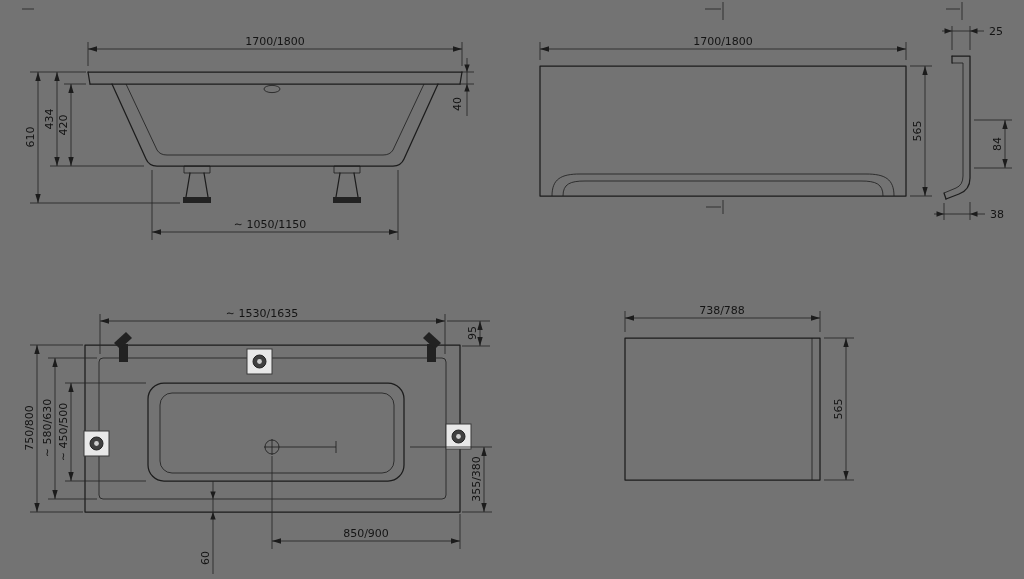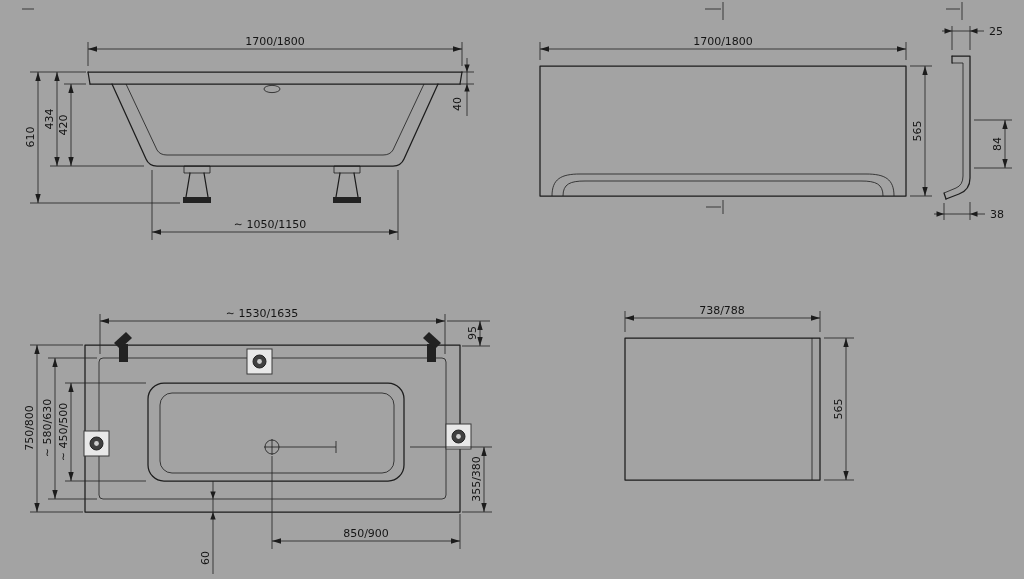--- a/index.html
+++ b/index.html
@@ -1,16 +1,16 @@
 <!DOCTYPE html>
 <html><head>
 <meta charset="utf-8">
 <style>
   html,body{margin:0;padding:0;background:#fff}
-  .canvas{width:1024px;height:579px;background:#a3a3a3;overflow:hidden;position:relative}
+  .canvas{width:1024px;height:579px;background:#737373;overflow:hidden;position:relative}
   .obj{fill:none;stroke:#1c1c1c;stroke-width:1.25;stroke-linejoin:round;stroke-linecap:round}
   .thin{fill:none;stroke:#1c1c1c;stroke-width:0.8;stroke-linejoin:round}
   .dim{fill:none;stroke:#262626;stroke-width:0.85}
   .dark{fill:#222;stroke:none}
   .arrowfill{fill:#1c1c1c;stroke:none}
   .plate{fill:#e8e8e8;stroke:#3a3a3a;stroke-width:1}
   text{font-family:"DejaVu Sans","Liberation Sans",sans-serif;font-size:11px;fill:#141414;text-anchor:middle}
 </style>
 </head>
 <body>

